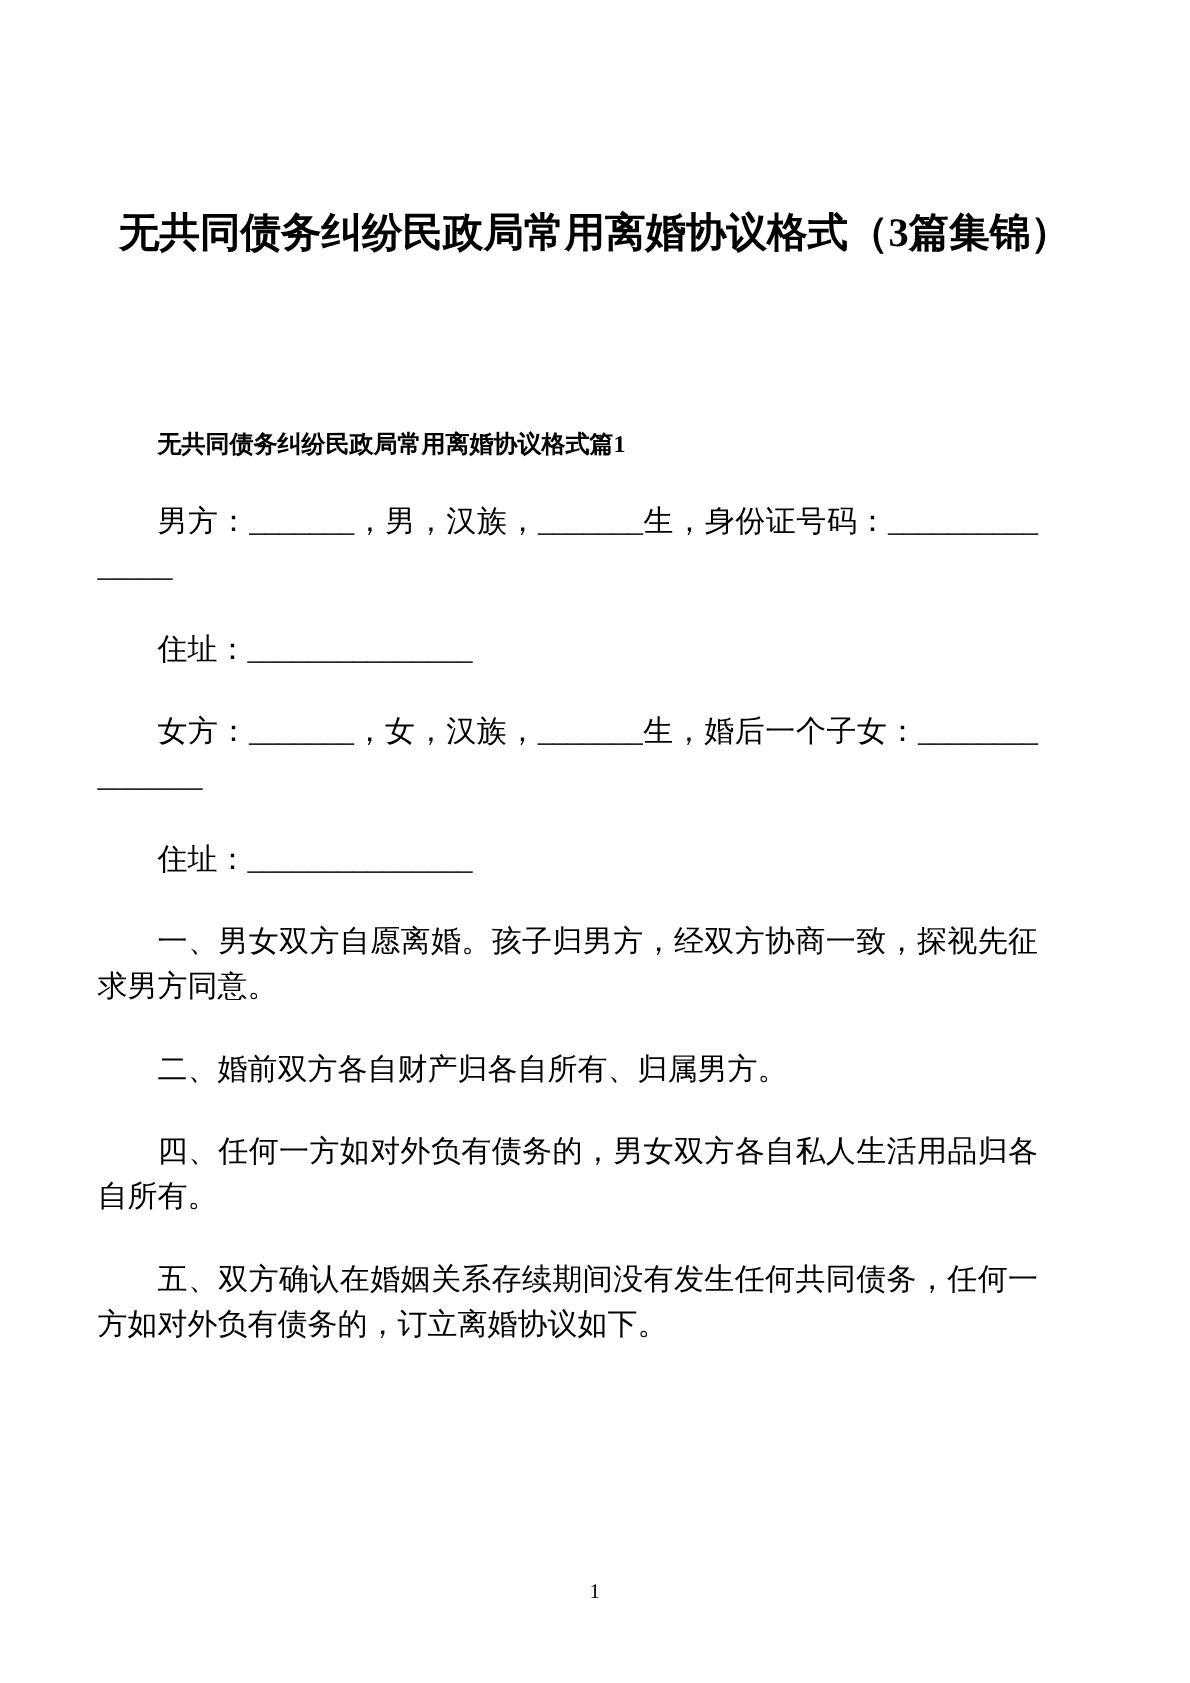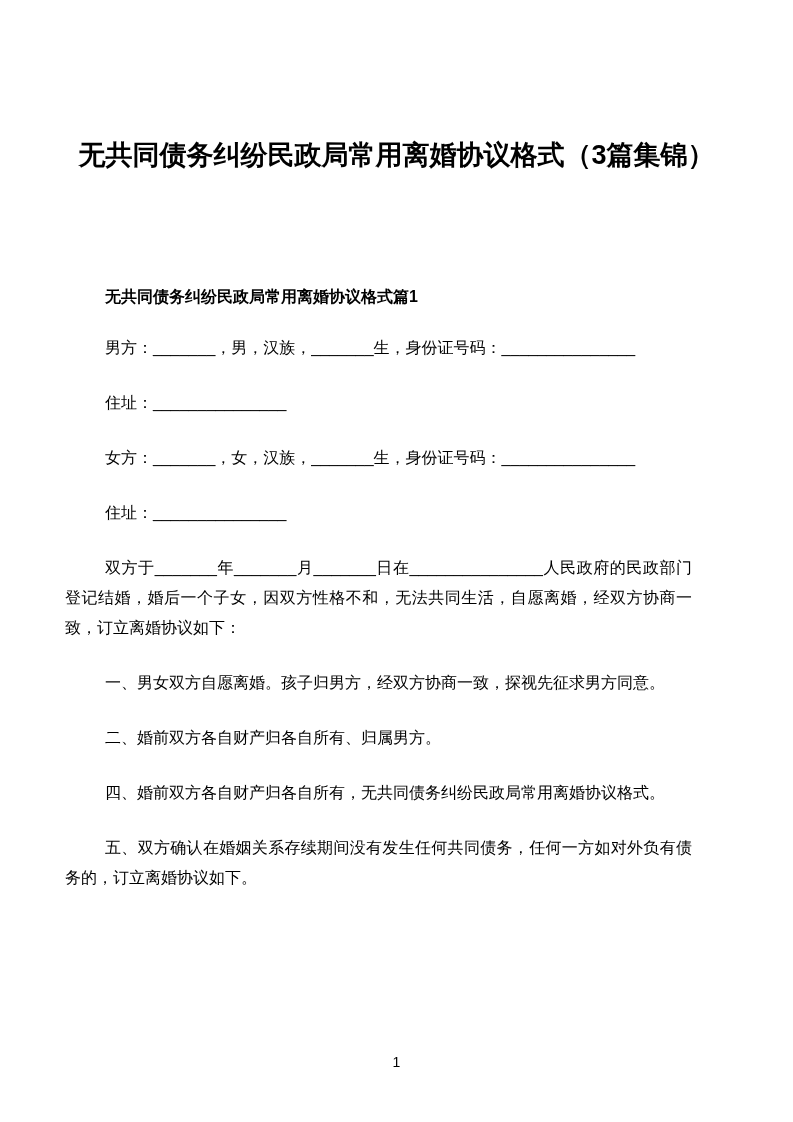--- a/index.html
+++ b/index.html
@@ -7,21 +7,21 @@
     padding: 0;
     background: #ffffff;
   }
   .page {
     position: relative;
     width: 767px;
     height: 1122px;
     margin: 0 auto;
     background: #ffffff;
     color: #000000;
-    font-family: Liberation Sans, sans-serif;
+    font-family: Liberation Serif, serif;
     overflow: hidden;
     box-sizing: border-box;
   }
   .doc-title {
     margin: 0;
     padding-top: 137px;
     text-align: center;
     font-size: 27px;
     font-weight: 700;
     line-height: 37px;
@@ -33,21 +33,21 @@
   }
   .section-heading {
     margin: 112px 0 0 0;
     font-size: 16px;
     font-weight: 700;
     line-height: 22px;
     text-indent: 40px;
   }
   p.para {
     margin: 25px 0 0 0;
-    font-size: 16px;
+    font-size: 20px;
     line-height: 30px;
     text-indent: 40px;
     text-align: justify;
     word-break: break-all;
   }
   .page-number {
     position: absolute;
     left: 0;
     right: 0;
     bottom: 52px;
@@ -64,32 +64,31 @@
   <h1 class="doc-title">无共同债务纠纷民政局常用离婚协议格式（3篇集锦）</h1>
 
   <div class="content">
 
     <h2 class="section-heading">无共同债务纠纷民政局常用离婚协议格式篇1</h2>
 
     <p class="para">男方：_______，男，汉族，_______生，身份证号码：_______________</p>
 
     <p class="para">住址：_______________</p>
 
-    <p class="para">女方：_______，女，汉族，_______生，身份证号码：_______________</p>
+    <p class="para">女方：_______，女，汉族，_______生，婚后一个子女：_______________</p>
 
     <p class="para">住址：_______________</p>
 
-    <p class="para">双方于_______年_______月_______日在_______________人民政府的民政部门登记结婚，婚后一个子女，因双方性格不和，无法共同生活，自愿离婚，经双方协商一致，订立离婚协议如下：</p>
 
     <p class="para">一、男女双方自愿离婚。孩子归男方，经双方协商一致，探视先征求男方同意。</p>
 
     <p class="para">二、婚前双方各自财产归各自所有、归属男方。</p>
 
 
-    <p class="para">四、婚前双方各自财产归各自所有，无共同债务纠纷民政局常用离婚协议格式。</p>
+    <p class="para">四、任何一方如对外负有债务的，男女双方各自私人生活用品归各自所有。</p>
 
     <p class="para">五、双方确认在婚姻关系存续期间没有发生任何共同债务，任何一方如对外负有债务的，订立离婚协议如下。</p>
 
   </div>
 
   <div class="page-number">1</div>
 
 </div>
 
 </body></html>

